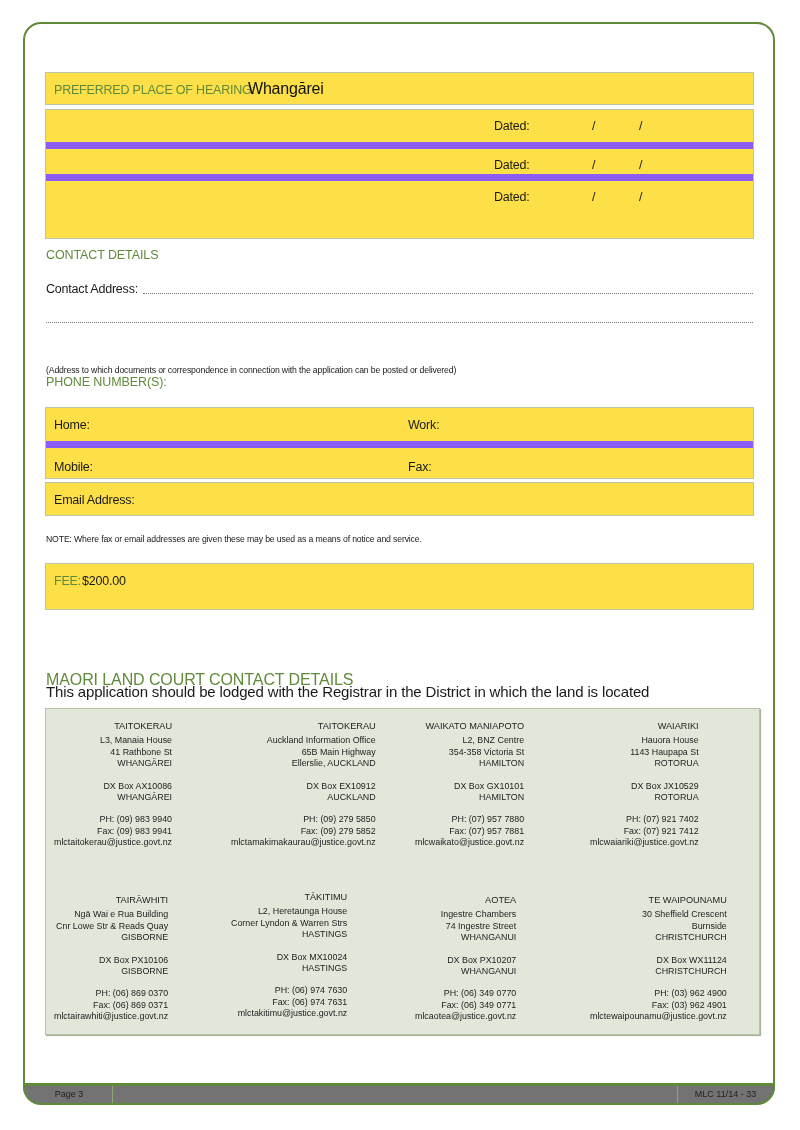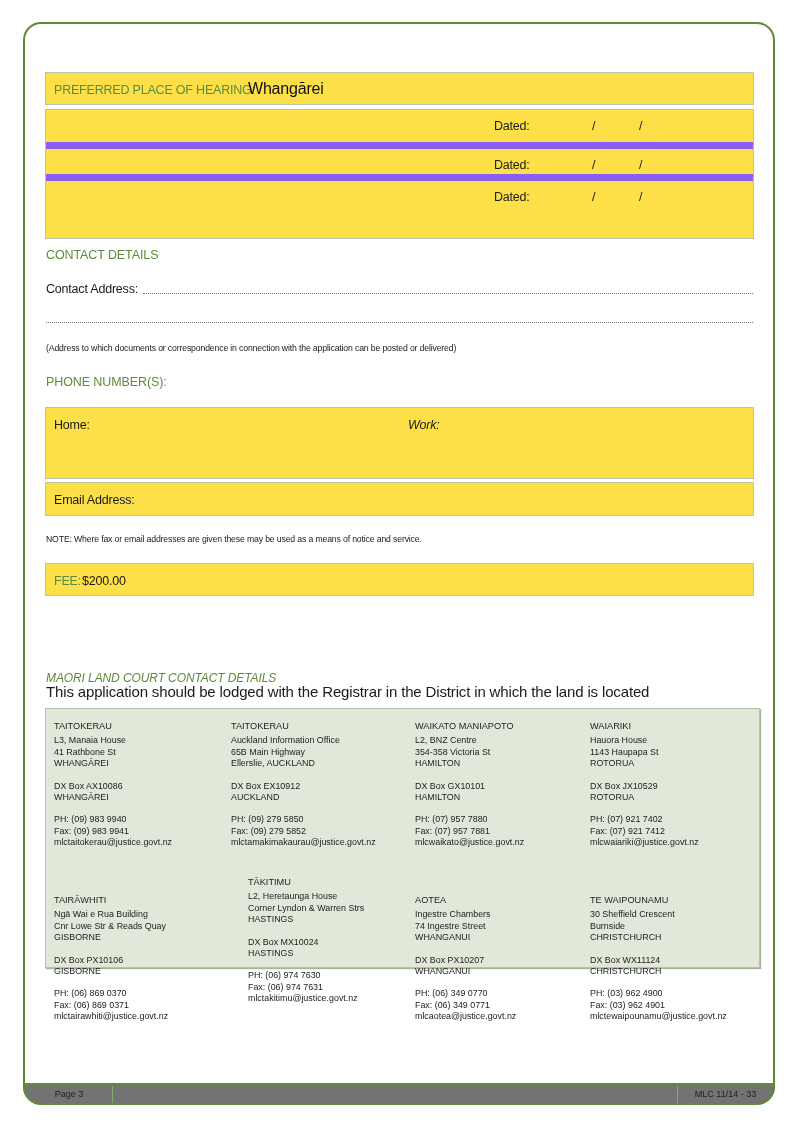--- a/index.html
+++ b/index.html
@@ -8,22 +8,22 @@
   .frame { position:absolute; left:23px; top:22px; width:752px; height:1082px;
            border:2px solid #5f8a3a; border-radius:18px; box-sizing:border-box; }
   .green { color:#5f8a3a; }
   .box { position:absolute; left:45px; width:709px; border:1px solid #b9c7a9; box-sizing:border-box; background:#fde047; }
   .row { position:relative; border-top:7px solid #8b5cf6; box-sizing:border-box; }
   .row:first-child { border-top:none; }
   .lbl { position:absolute; font-size:12.5px; letter-spacing:-0.2px; }
   .section-title { position:absolute; left:46px; font-size:12.5px; letter-spacing:-0.1px; }
   .dots { position:absolute; border-bottom:1px dotted #777; height:0; }
   .small { position:absolute; left:46px; font-size:8.7px; letter-spacing:-0.15px; }
-  .court { position:absolute; left:45px; top:708px; width:715px; height:260px; background:#e2e8d9;
-           border:1px solid #b5c2a4; box-sizing:border-box; box-shadow:1px 1px 1px #a9b59a; }
+  .court { position:absolute; left:45px; top:708px; width:715px; height:327px; background:#e2e8d9;
+           border:1px solid #b5c2a4; box-sizing:border-box; box-shadow:1px 1px 1px #a9b59a;text-align:right; }
   .office { position:absolute; font-size:8.9px; line-height:11.4px; color:#222; }
   .office .oname { font-size:9.2px; margin-bottom:3px; }
   .office .gap { height:11px; }
   .footer { position:absolute; left:23px; top:1083px; width:752px; height:22px;
             background:#737373; border:2px solid #5f8a3a; border-top:3px solid #5f8a3a; box-sizing:border-box;
             border-radius:0 0 18px 18px; font-size:9px; }
   .footer .cell { position:absolute; top:0; height:17px; line-height:17px; text-align:center; color:#222; }
   .footer .sep { position:absolute; top:0; width:1px; height:17px; background:#8aa872; }
 </style>
 </head>
@@ -51,40 +51,44 @@
     <span class="lbl" style="left:448px;top:9px;">Dated:</span>
     <span class="lbl" style="left:546px;top:9px;">/</span>
     <span class="lbl" style="left:593px;top:9px;">/</span>
   </div>
 </div>
 
 <span class="section-title green" style="top:248px;">CONTACT DETAILS</span>
 <span class="lbl" style="left:46px;top:282px;">Contact Address:</span>
 <div class="dots" style="left:143px;top:293px;width:610px;"></div>
 <div class="dots" style="left:46px;top:322px;width:707px;"></div>
-<span class="small" style="top:343px;text-align:right;">(Address to which documents or correspondence in connection with the application can be posted or delivered)</span>
+<span class="small" style="top:365px;text-align:right;">(Address to which documents or correspondence in connection with the application can be posted or delivered)</span>
 
 <span class="section-title green" style="top:375px;">PHONE NUMBER(S):</span>
 <div class="box" style="top:407px;height:72px;">
   <div class="row" style="height:33px;">
     <span class="lbl" style="left:8px;top:10px;">Home:</span>
-    <span class="lbl" style="left:362px;top:10px;font-style:italic;">Work:</span>
+    <span class="lbl" style="left:362px;top:10px;">Work:</span>
+  </div>
+  <div class="row" style="height:37px;">
+    <span class="lbl" style="left:8px;top:12px;">Mobile:</span>
+    <span class="lbl" style="left:362px;top:12px;">Fax:</span>
   </div>
 </div>
 <div class="box" style="top:482px;height:34px;">
   <span class="lbl" style="left:8px;top:10px;">Email Address:</span>
 </div>
 <span class="small" style="top:534px;">NOTE:  Where fax or email addresses are given these may be used as a means of notice and service.</span>
 
-<div class="box" style="top:563px;height:33px;">
+<div class="box" style="top:563px;height:47px;">
   <span class="lbl green" style="left:8px;top:10px;">FEE:</span>
   <span class="lbl" style="left:36px;top:10px;">$200.00</span>
 </div>
 
-<span class="section-title green" style="top:671px;font-size:12px;font-style:italic;">MAORI LAND COURT CONTACT DETAILS</span>
+<span class="section-title green" style="top:671px;font-size:16px;">MAORI LAND COURT CONTACT DETAILS</span>
 <span class="small" style="top:683px;font-size:15px;">This application should be lodged with the Registrar in the District in which the land is located</span>
 
 <div class="court">
 
   <div class="office" style="left:8px;top:12px;">
     <div class="oname">TAITOKERAU</div>
     <div>L3, Manaia House</div>
     <div>41 Rathbone St</div>
     <div>WHANGĀREI</div>
     <div class="gap"></div>
@@ -141,21 +145,21 @@
     <div>Cnr Lowe Str &amp; Reads Quay</div>
     <div>GISBORNE</div>
     <div class="gap"></div>
     <div>DX Box PX10106</div>
     <div>GISBORNE</div>
     <div class="gap"></div>
     <div>PH:  (06) 869 0370</div>
     <div>Fax: (06) 869 0371</div>
     <div>mlctairawhiti@justice.govt.nz</div>
   </div>
-  <div class="office" style="left:185px;top:168px;margin-left:17px;">
+  <div class="office" style="left:185px;top:183px;">
     <div class="oname">TĀKITIMU</div>
     <div>L2, Heretaunga House</div>
     <div>Corner Lyndon &amp; Warren Strs</div>
     <div>HASTINGS</div>
     <div class="gap"></div>
     <div>DX Box MX10024</div>
     <div>HASTINGS</div>
     <div class="gap"></div>
     <div>PH:  (06) 974 7630</div>
     <div>Fax: (06) 974 7631</div>

